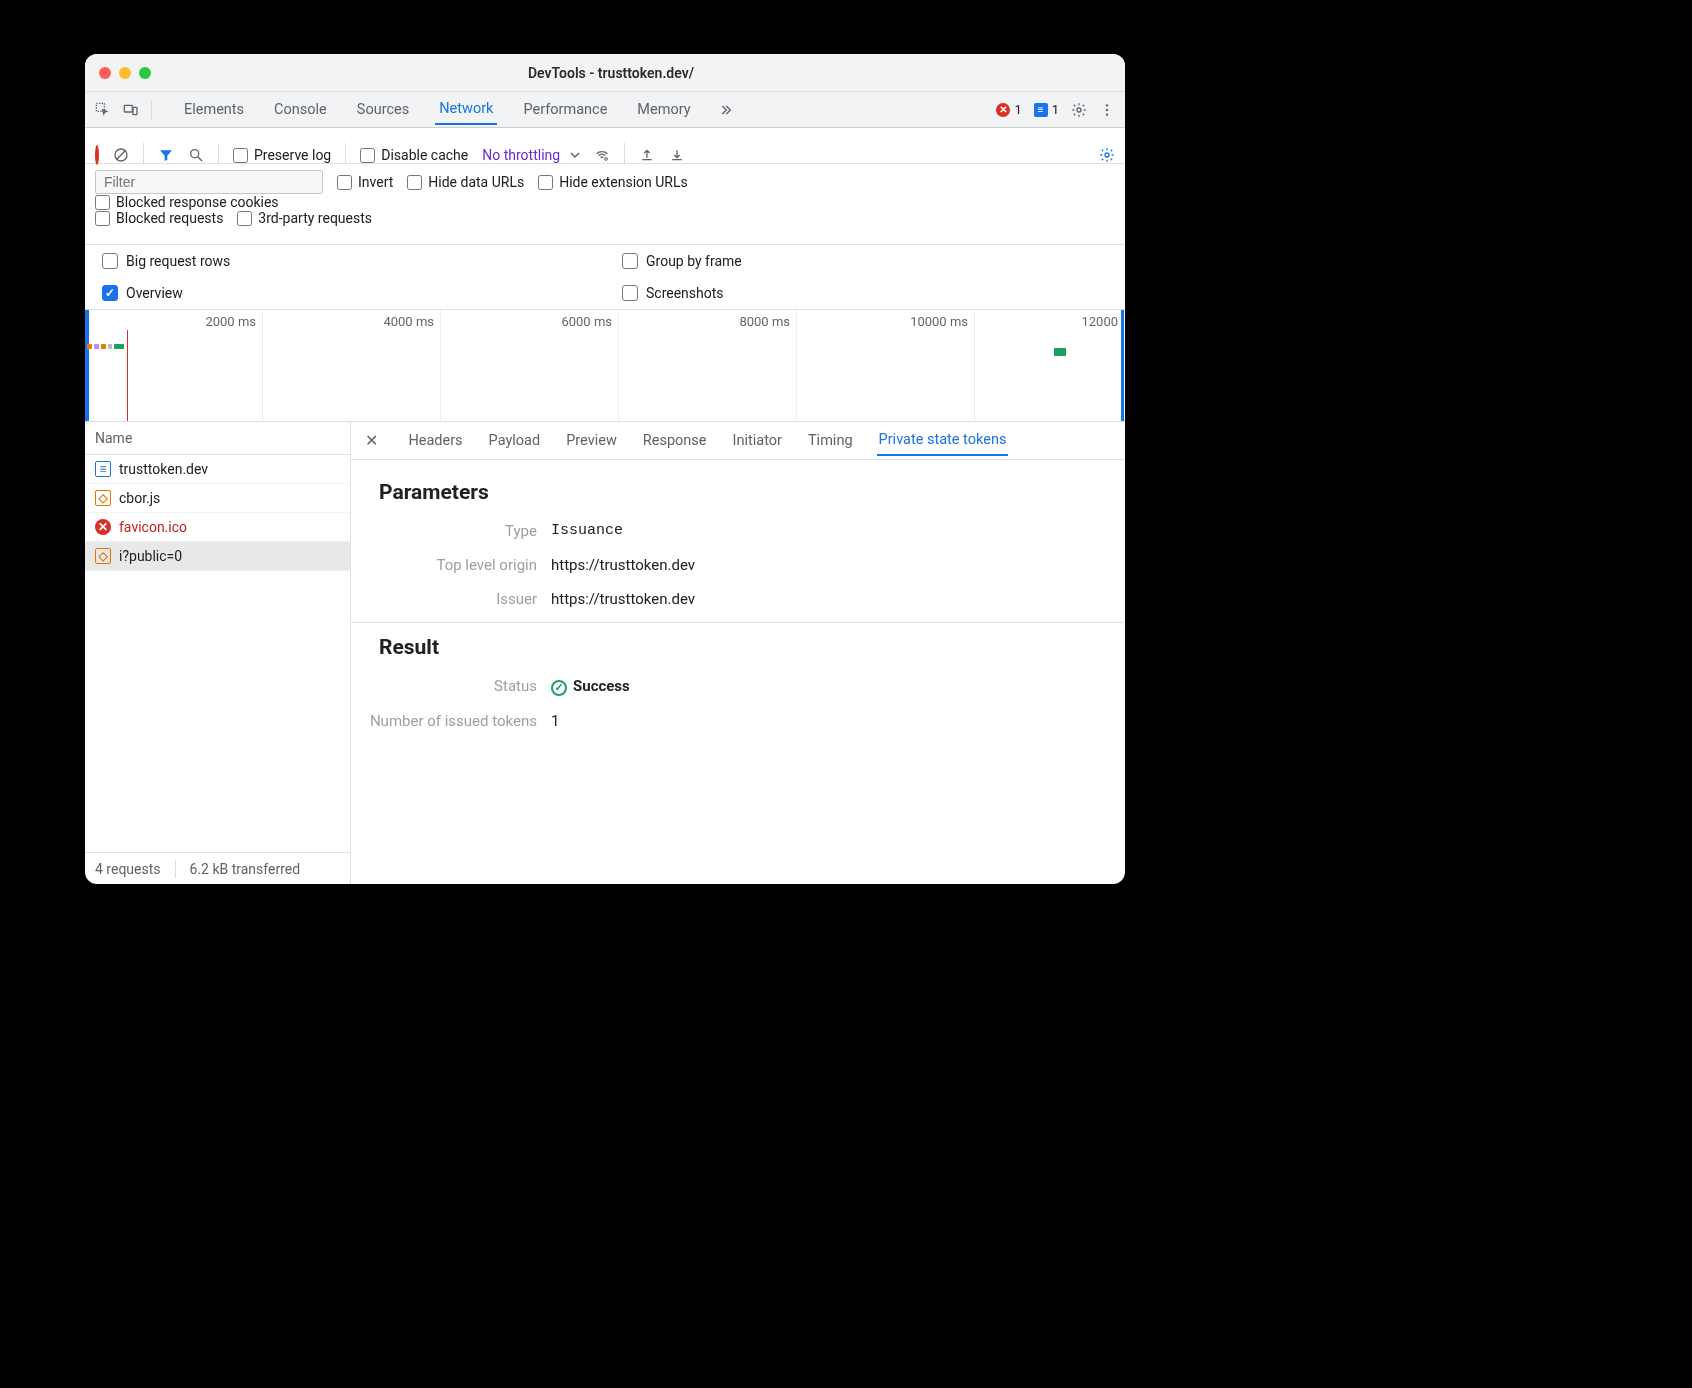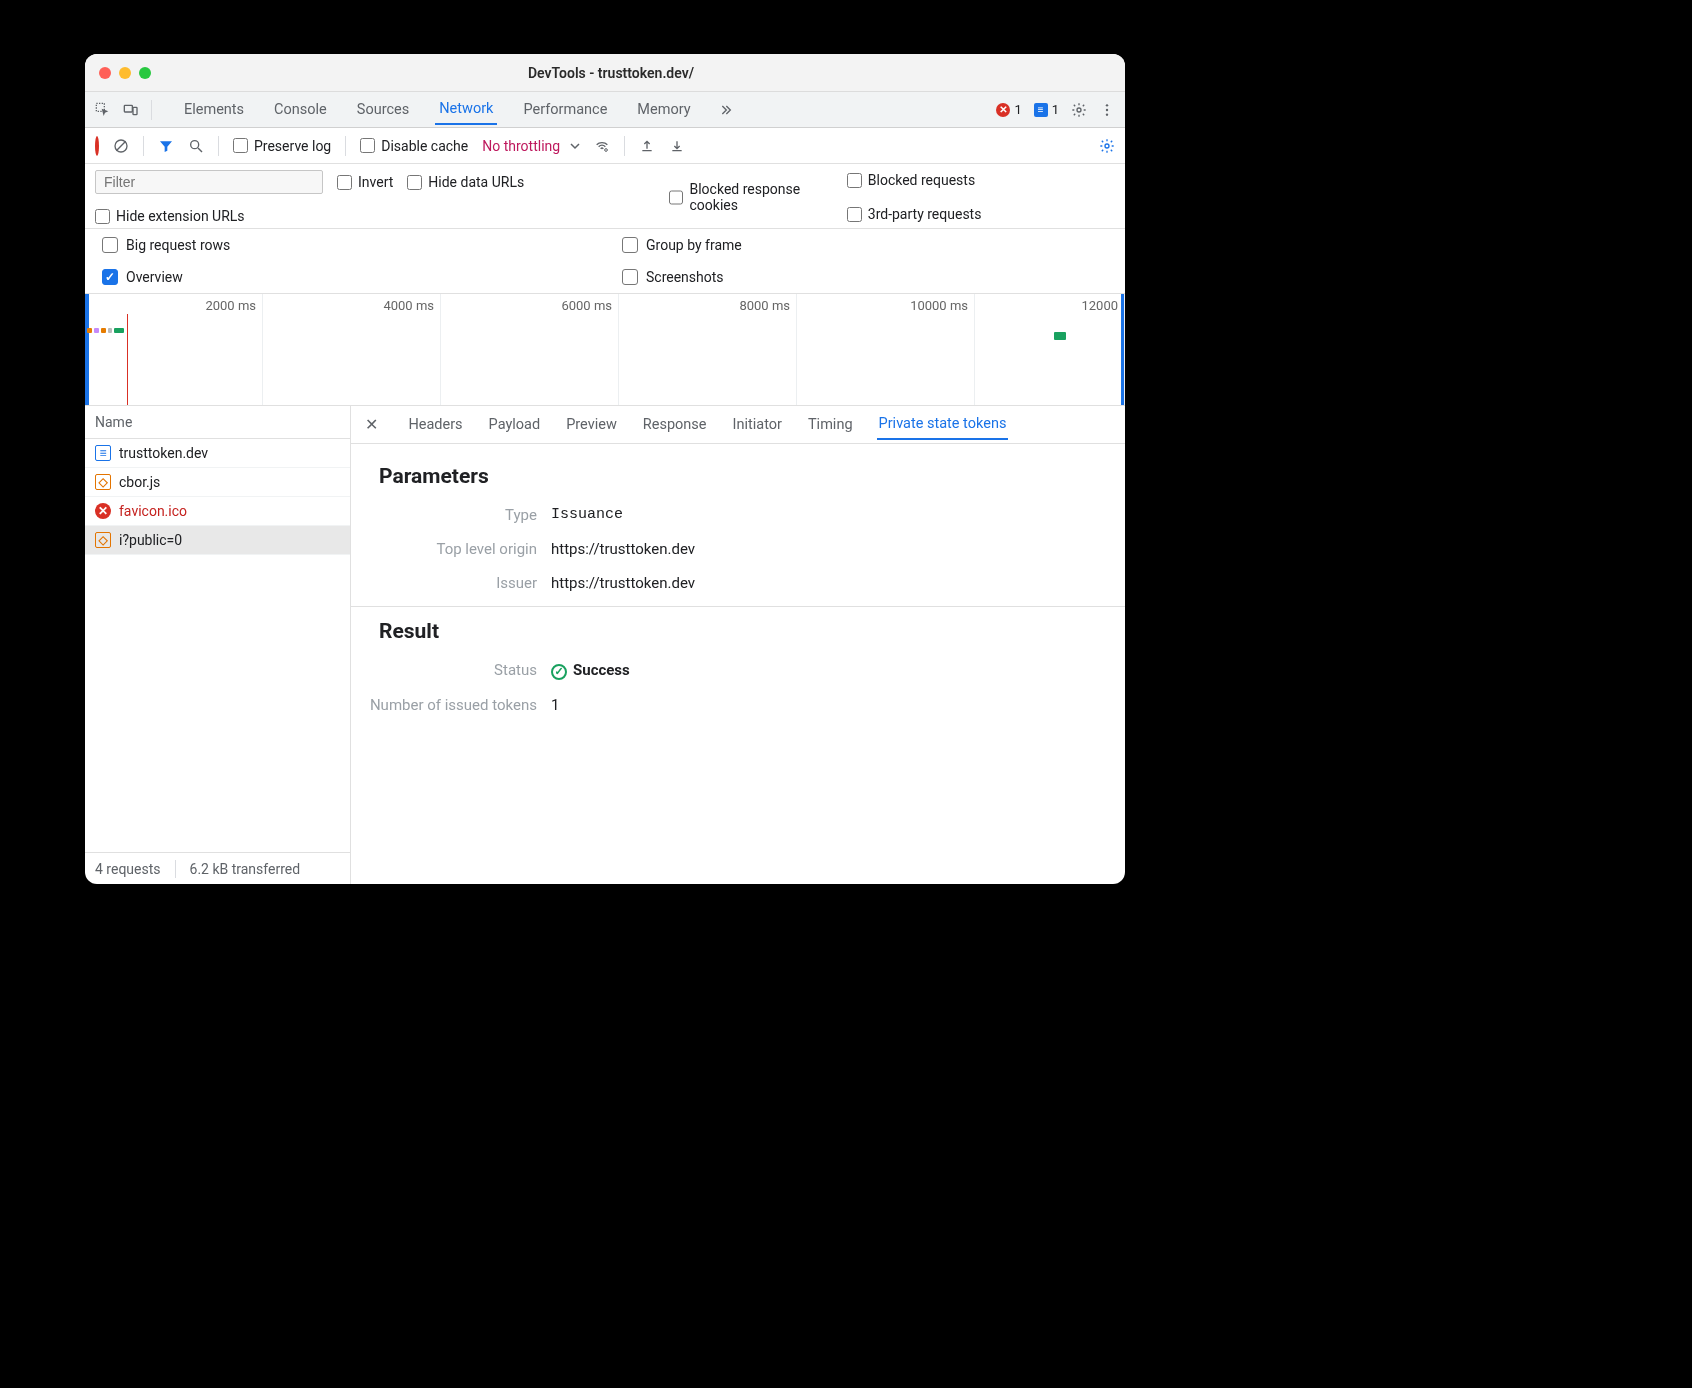--- a/index.html
+++ b/index.html
@@ -17,29 +17,29 @@
   
   .tabbar{height:36px;background:#f1f3f4;border-bottom:1px solid #d0d0d0;display:flex;align-items:center;padding:0 10px;gap:22px}
   .tabbar .tab{color:#5f6368;cursor:pointer;font-size:14.5px;padding:6px 4px}
   .tabbar .tab.active{color:#1a73e8;border-bottom:2px solid #1a73e8}
   .tabbar .icons-left{display:flex;gap:12px;align-items:center;margin-right:6px}
   .tabbar .icons-right{margin-left:auto;display:flex;align-items:center;gap:12px}
   .badge{display:inline-flex;align-items:center;gap:4px;font-size:13px}
   .err-dot{width:14px;height:14px;border-radius:50%;background:#d93025;color:#fff;display:inline-flex;align-items:center;justify-content:center;font-size:10px;font-weight:700}
   .msg-ic{width:14px;height:14px;background:#1a73e8;border-radius:2px;color:#fff;display:inline-flex;align-items:center;justify-content:center;font-size:10px}
   
-  .toolbar{height:36px;border-bottom:1px solid #e0e0e0;display:flex;align-items:center;padding:0 10px;gap:14px;font-size:14px}
+  .toolbar{height:36px;border-bottom:1px solid #e0e0e0;display:flex;align-items:flex-end;padding:0 10px;gap:14px;font-size:14px}
   .rec{width:14px;height:14px;border:2px solid #d93025;border-radius:50%;position:relative}
   .rec::after{content:'';position:absolute;inset:2px;border-radius:50%;background:#d93025}
   .divider{width:1px;height:20px;background:#dadce0}
   .cb{display:inline-flex;align-items:center;gap:6px;cursor:pointer}
   .cb input{width:15px;height:15px;margin:0}
-  .select{display:inline-flex;align-items:center;gap:10px;color:#be185d;cursor:pointer}
-  
-  .filterbar{border-bottom:1px solid #e0e0e0;padding:6px 10px 4px;display:flex;flex-direction:row;gap:0}
+  .select{display:inline-flex;align-items:center;gap:10px;color:#6d28d9;cursor:pointer}
+  
+  .filterbar{border-bottom:1px solid #e0e0e0;padding:6px 10px 18px;display:flex;flex-direction:column;gap:0}
   .filterbar .row{display:flex;align-items:center;gap:14px;flex-wrap:wrap}
   .filter-input{width:228px;height:24px;border:1px solid #c6c6c6;border-radius:2px;background:#f7f7f7;padding:0 8px;color:#888;font-size:14px}
   .pill-row{display:flex;gap:8px;align-items:center;flex-wrap:wrap}
   .pill{border:1px solid #c6c6c6;border-radius:14px;padding:2px 12px;font-size:14px;cursor:pointer;background:#fff}
   .pill.active{background:#d2e3fc;border-color:#8ab4f8;color:#1a73e8;font-weight:500}
   
   .options{border-bottom:1px solid #e0e0e0;display:flex;flex-wrap:wrap}
   .opt-col{flex:1 1 50%;padding:8px 17px;display:flex;align-items:center;gap:8px}
   .cbx{width:16px;height:16px;border:1.5px solid #777;border-radius:3px;display:inline-flex;align-items:center;justify-content:center}
   .cbx.on{background:#1a73e8;border-color:#1a73e8}

